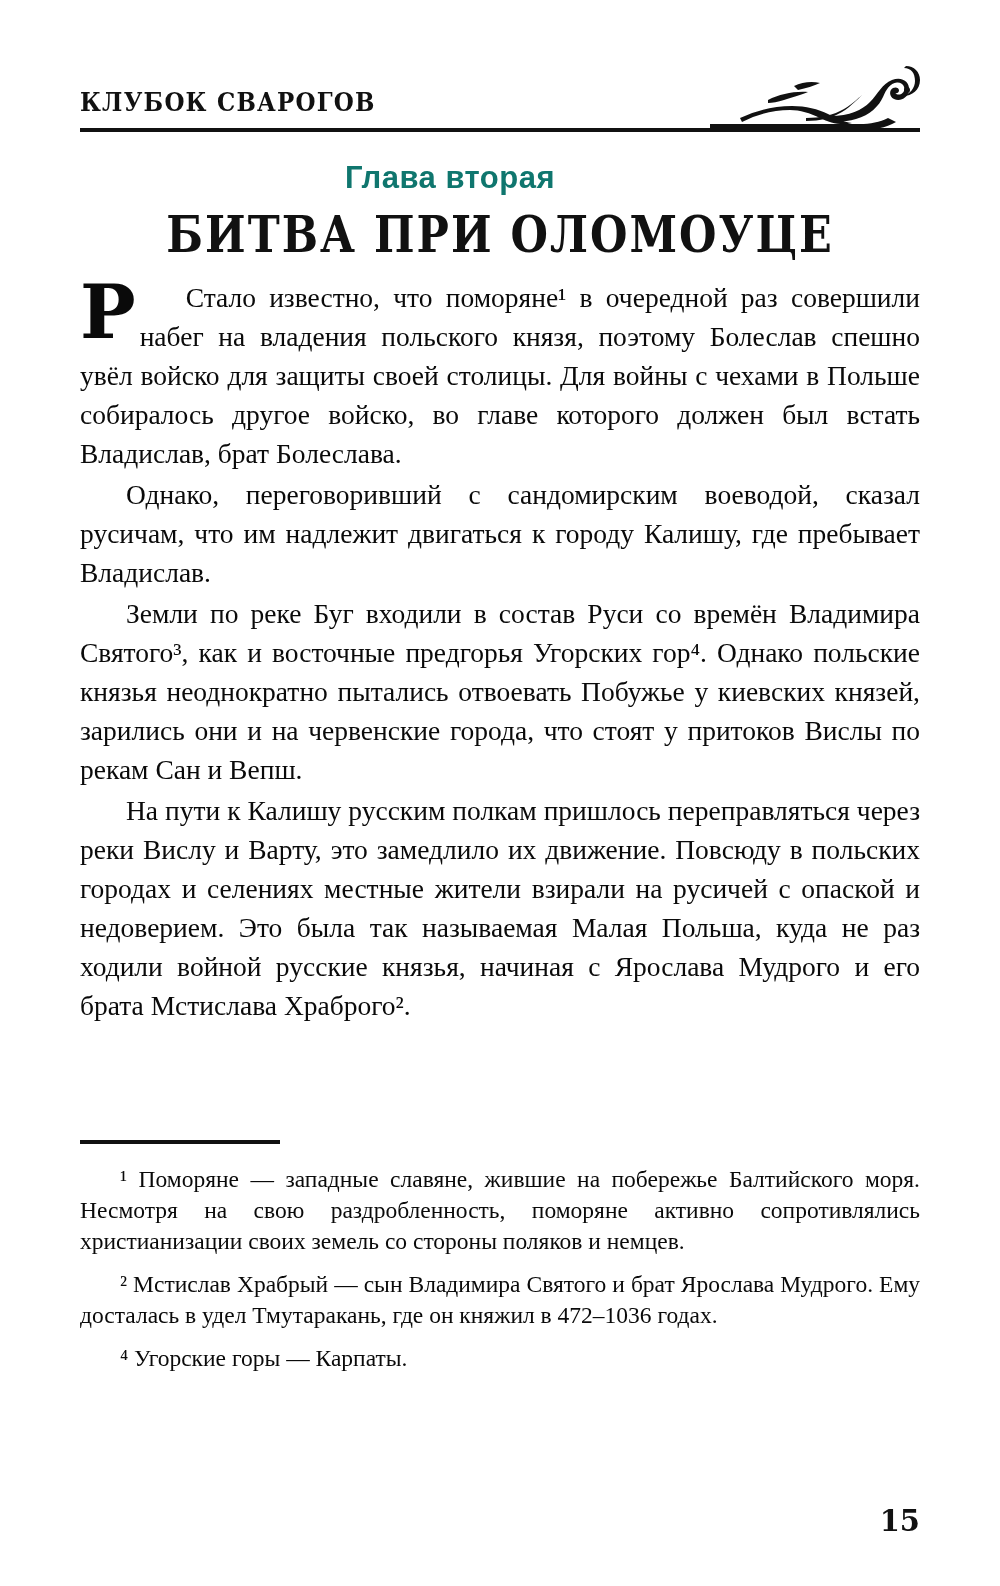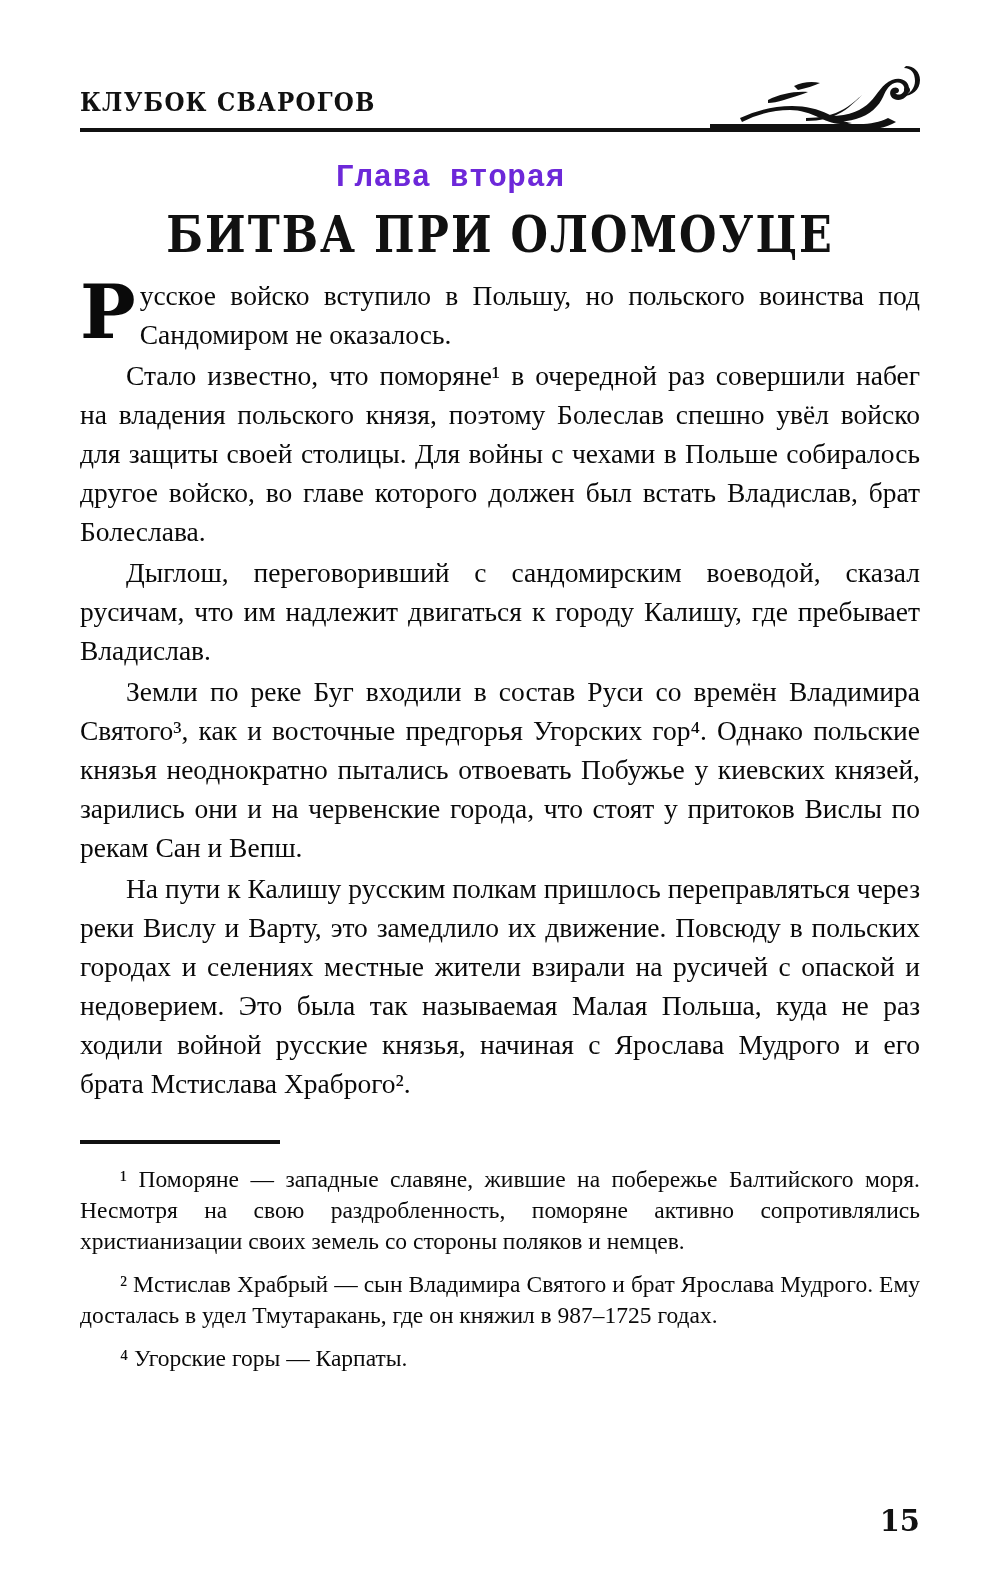--- a/index.html
+++ b/index.html
@@ -59,25 +59,25 @@
     height: 72px;
   }
 
   
   .chap-label {
     position: absolute;
     top: 160px;
     left: 0;
     width: 900px;
     text-align: center;
-    font-family: Liberation Mono, monospace;
+    font-family: Liberation Sans, sans-serif;
     font-weight: bold;
     font-size: 31px;
     letter-spacing: 0.5px;
-    color: #6d28d9;
+    color: #0f766e;
   }
   .chap-title {
     position: absolute;
     top: 205px;
     left: 0;
     width: 1000px;
     text-align: center;
     font-family: "DejaVu Serif", serif;
     font-weight: bold;
     font-size: 43px;
@@ -174,30 +174,30 @@
       </svg>
     </div>
 
     <div class="runhead-rule"></div>
   </div>
 
   <div class="chap-label">Глава вторая</div>
   <div class="chap-title">БИТВА ПРИ ОЛОМОУЦЕ</div>
 
   <div class="body">
-    <p class="first"><span class="dropcap">Р</span><span>усское войско вступило в Польшу, но польского воинства под Сандомиром не оказалось.</span></p>
+    <p class="first"><span class="dropcap">Р</span></p>
     <p>Стало известно, что поморяне¹ в очередной раз совершили набег на владения польского князя, поэтому Болеслав спешно увёл войско для защиты своей столицы. Для войны с чехами в Польше собиралось другое войско, во главе которого должен был встать Владислав, брат Болеслава.</p>
-    <p>Дыглош, переговоривший с сандомирским воеводой, сказал русичам, что им надлежит двигаться к городу Калишу, где пребывает Владислав.</p>
+    <p>Однако, переговоривший с сандомирским воеводой, сказал русичам, что им надлежит двигаться к городу Калишу, где пребывает Владислав.</p>
     <p>Земли по реке Буг входили в состав Руси со времён Владимира Святого³, как и восточные предгорья Угорских гор⁴. Однако польские князья неоднократно пытались отвоевать Побужье у киевских князей, зарились они и на червенские города, что стоят у притоков Вислы по рекам Сан и Вепш.</p>
     <p>На пути к Калишу русским полкам пришлось переправляться через реки Вислу и Варту, это замедлило их движение. Повсюду в польских городах и селениях местные жители взирали на русичей с опаской и недоверием. Это была так называемая Малая Польша, куда не раз ходили войной русские князья, начиная с Ярослава Мудрого и его брата Мстислава Храброго².</p>
   </div>
 
   <div class="fn-rule"></div>
 
   <div class="footnotes">
     <p>¹ Поморяне — западные славяне, жившие на побережье Балтийского моря. Несмотря на свою раздробленность, поморяне активно сопротивлялись христианизации своих земель со стороны поляков и немцев.</p>
-    <p>² Мстислав Храбрый — сын Владимира Святого и брат Ярослава Мудрого. Ему досталась в удел Тмутаракань, где он княжил в 987–1725 годах.</p>
+    <p>² Мстислав Храбрый — сын Владимира Святого и брат Ярослава Мудрого. Ему досталась в удел Тмутаракань, где он княжил в 472–1036 годах.</p>
     <p>⁴ Угорские горы — Карпаты.</p>
   </div>
 
   <div class="folio">15</div>
 
 </div>
 
 </body></html>

